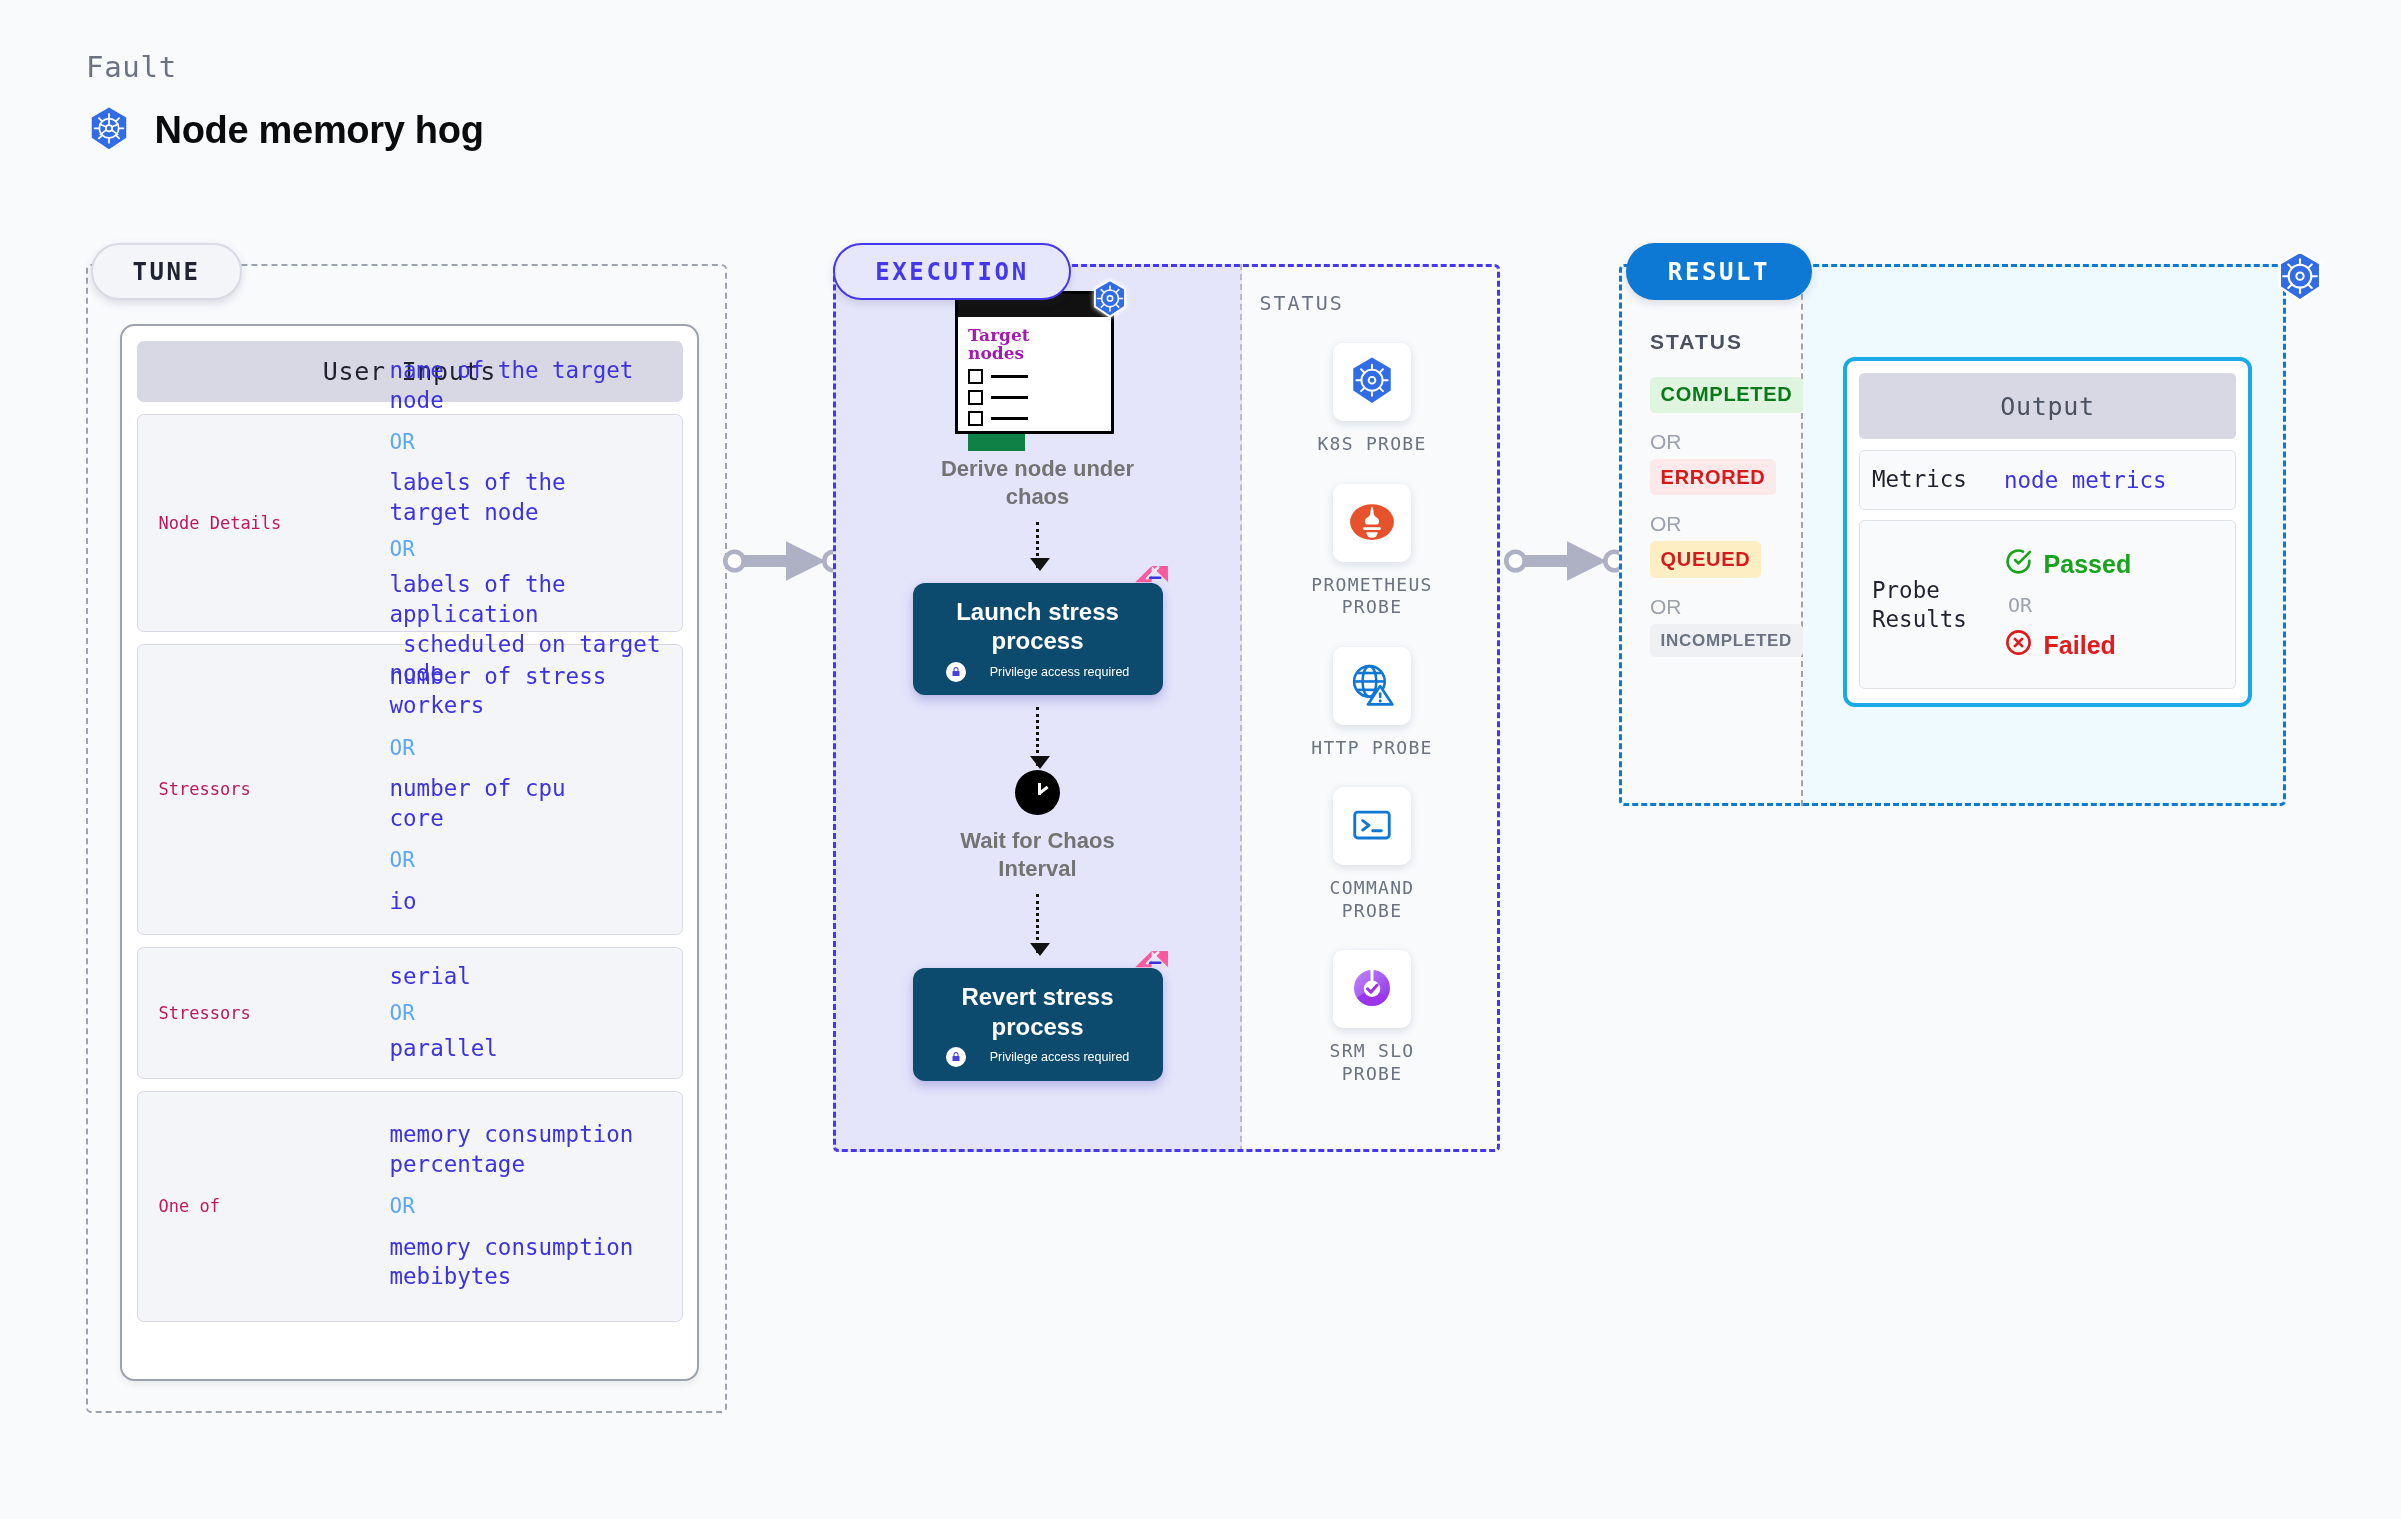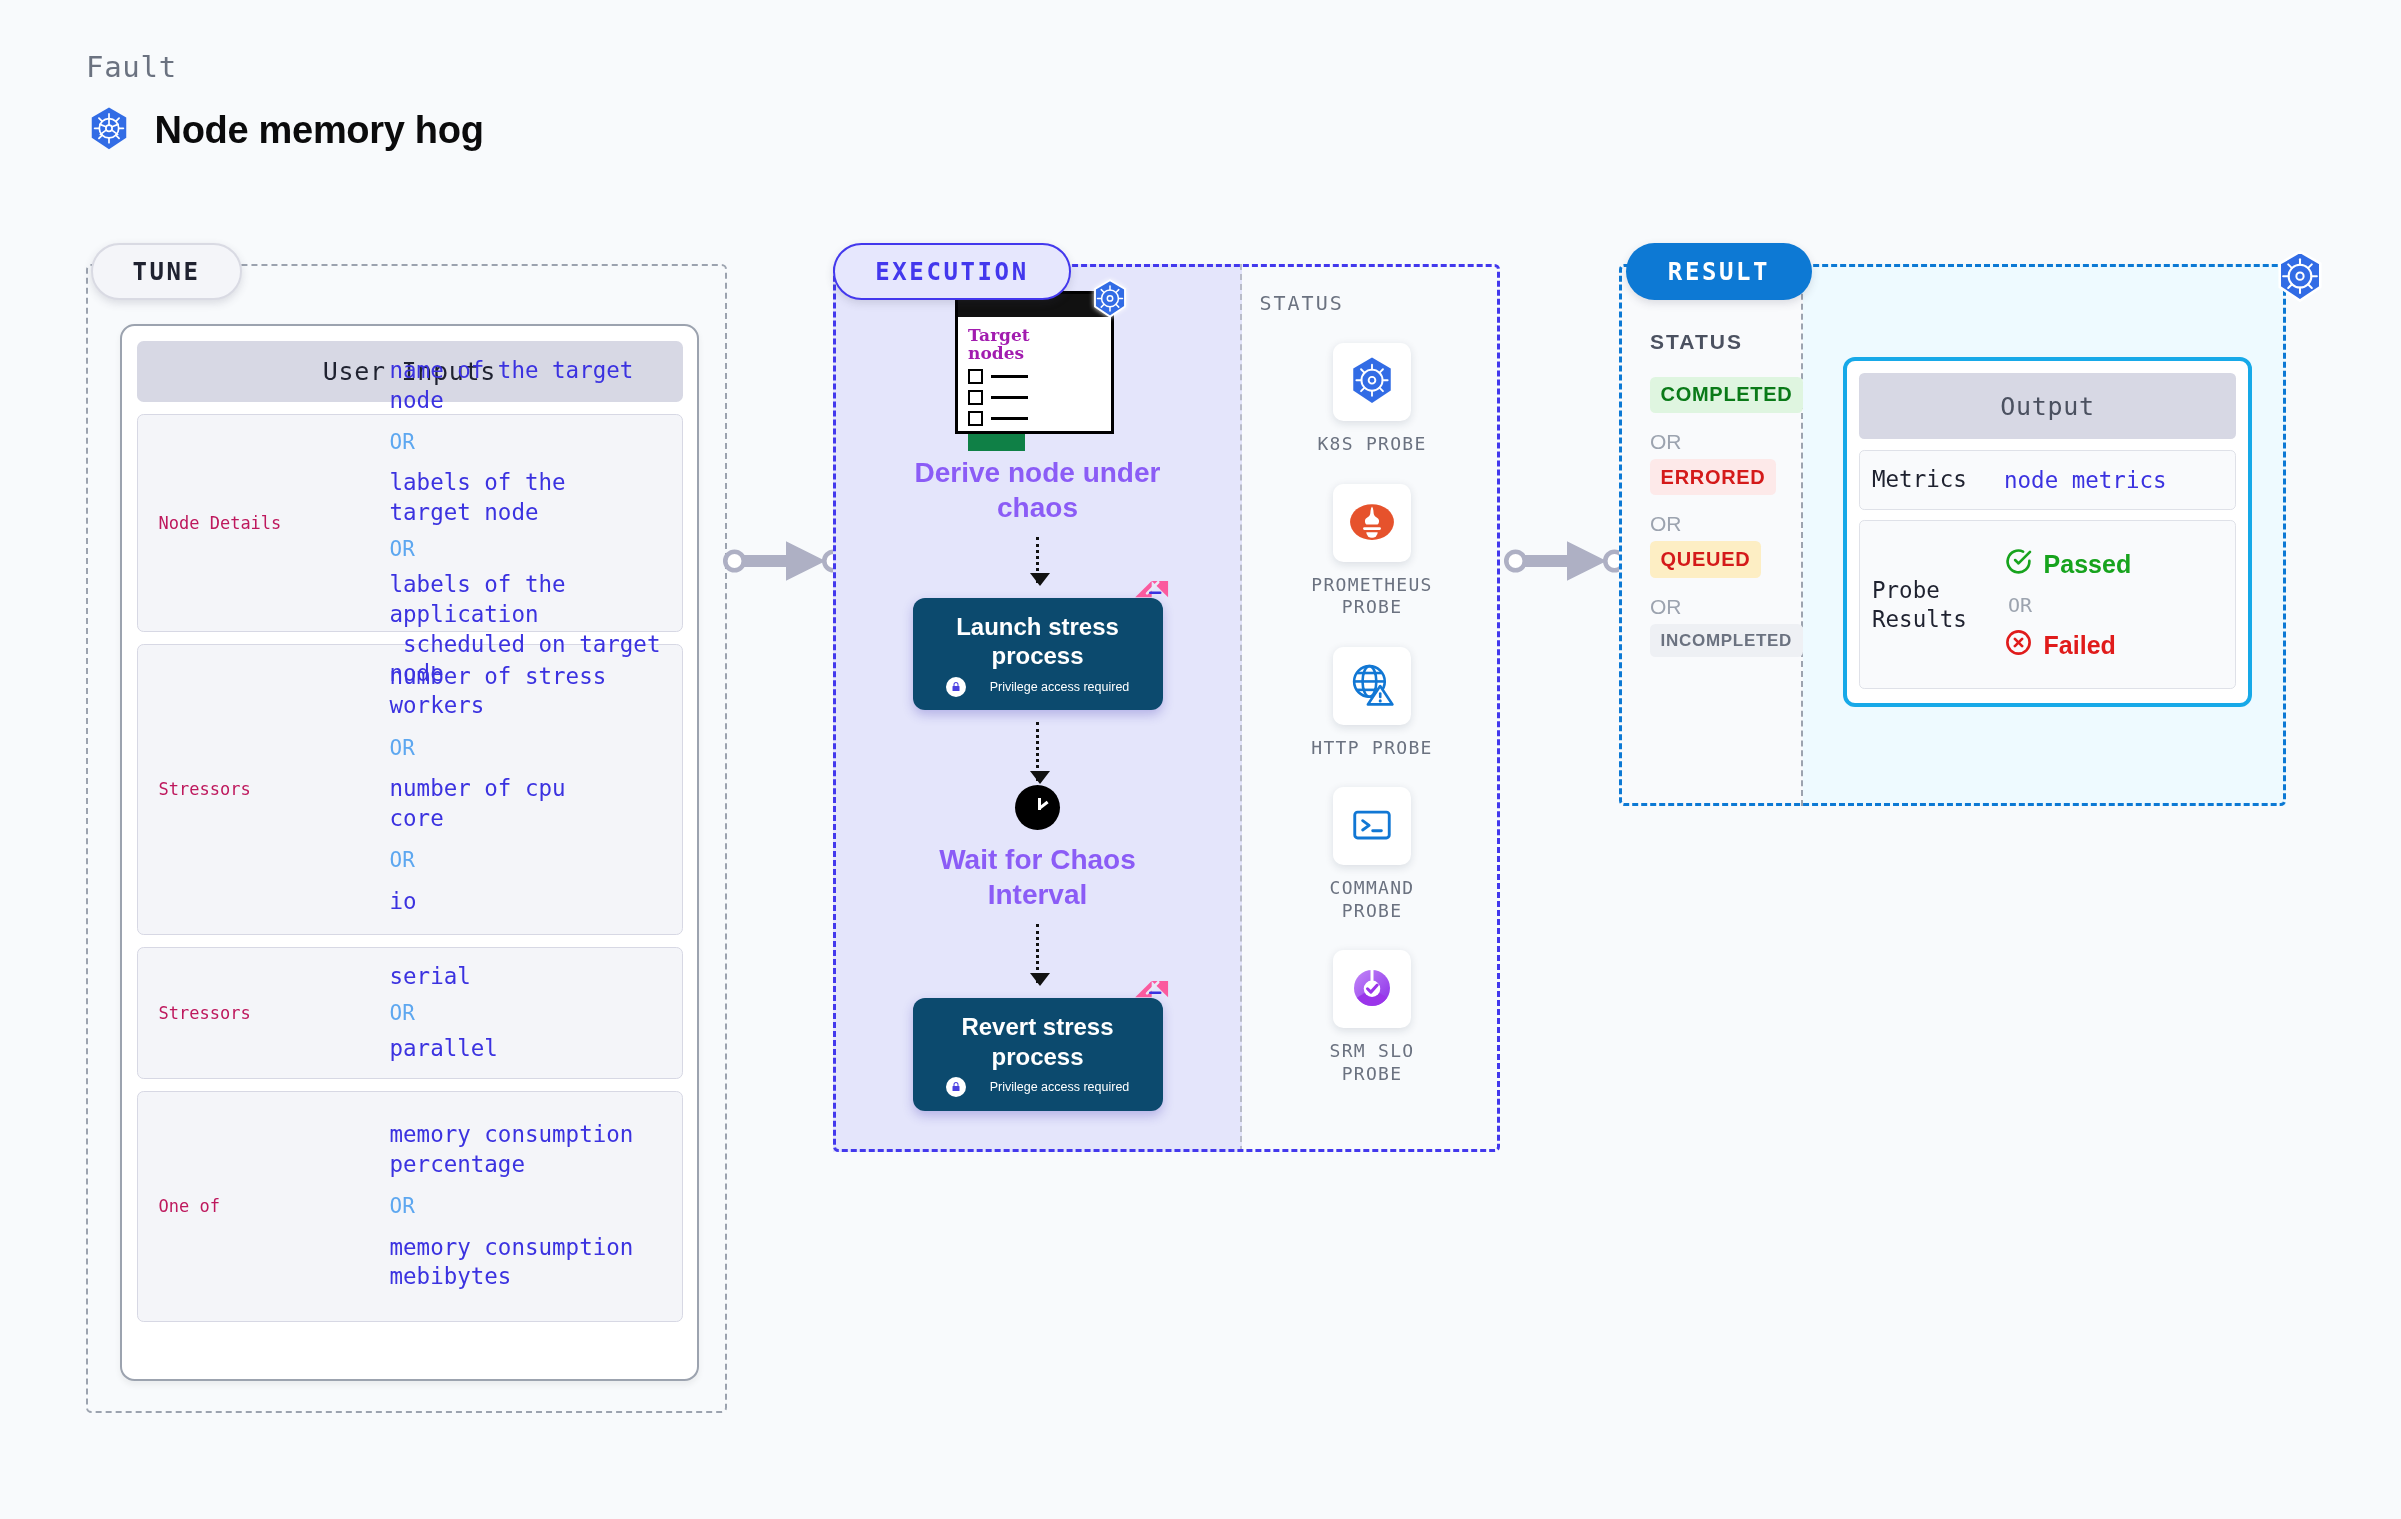--- a/index.html
+++ b/index.html
@@ -137,21 +137,21 @@
   .chk { width: 14.5px; height: 14.5px; border: 2px solid #000; }
   .chk-rule { width: 37px; height: 2.6px; background: #000; }
   .green-bar { margin-top: 8px; width: 57px; height: 17px; background: #0f8046; }
   .k8s-badge-sm {
     position: absolute; right: -9.2px; top: -12px;
     width: 40px; height: 40px;
     filter: drop-shadow(0 0 2.6px rgba(255,255,255,0.95));
   }
   .node-caption {
     margin-top: 17px; text-align: center;
-    font-size: 28px; font-weight: bold; color: #8b5cf6; line-height: 1.25;
+    font-size: 22px; font-weight: bold; color: #737373; line-height: 1.25;
   }
 
   .dotted-arrow {
     width: 2.6px; background: transparent; position: relative;
     border-left: 3.3px dotted #111;
     margin: 12px 0 0 0;
   }
   .dotted-arrow::after {
     content: ""; position: absolute; left: -9.2px; bottom: -2.6px;
     border-left: 10.6px solid transparent; border-right: 10.6px solid transparent;

